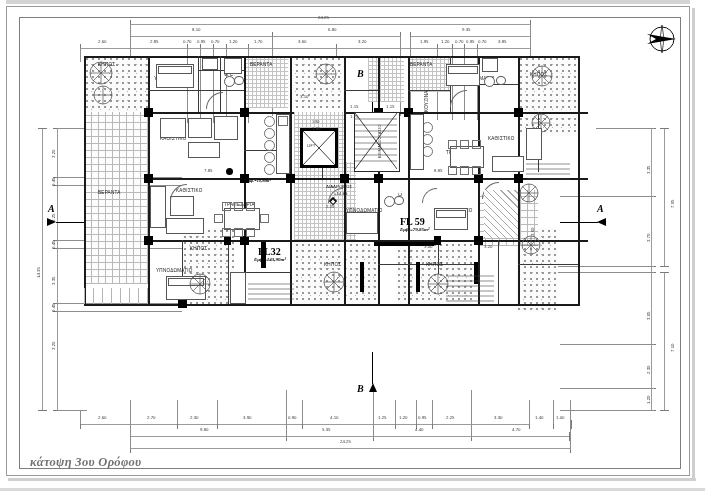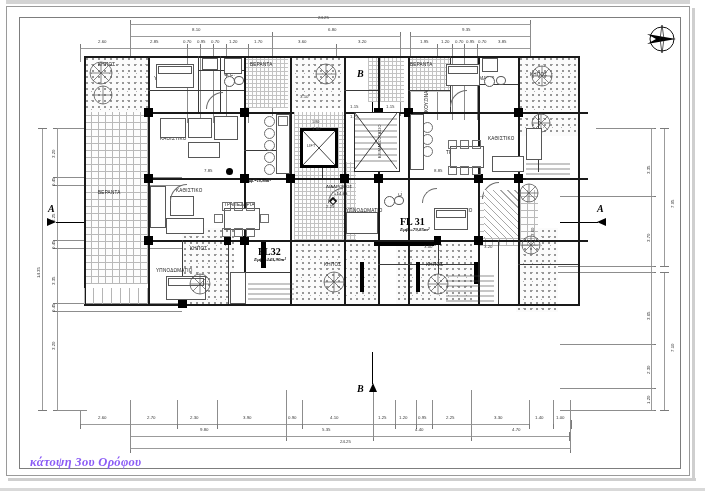--- a/index.html
+++ b/index.html
@@ -70,21 +70,21 @@
   .fl-area{position:absolute;font-family:"Liberation Serif",serif;font-style:italic;font-weight:bold;font-size:5px;color:#000;white-space:nowrap;}
   .corridor-lbl{position:absolute;font-size:4.4px;color:#111;white-space:nowrap;text-align:center;}
 
   .sect{position:absolute;font-family:"Liberation Serif",serif;font-weight:bold;font-style:italic;font-size:10px;color:#000;}
   .arrowL{position:absolute;width:0;height:0;border-top:4px solid transparent;border-bottom:4px solid transparent;border-right:9px solid #000;}
   .arrowR{position:absolute;width:0;height:0;border-top:4px solid transparent;border-bottom:4px solid transparent;border-left:9px solid #000;}
   .arrowD{position:absolute;width:0;height:0;border-left:4px solid transparent;border-right:4px solid transparent;border-top:9px solid #000;}
   .arrowU{position:absolute;width:0;height:0;border-left:4px solid transparent;border-right:4px solid transparent;border-bottom:9px solid #000;}
   .sectline{position:absolute;background:#000;}
 
-  .title{position:absolute;left:30px;top:455px;font-family:"Liberation Serif",serif;font-weight:bold;font-style:italic;font-size:12.5px;color:#8b5cf6;letter-spacing:.3px;}
+  .title{position:absolute;left:30px;top:455px;font-family:"Liberation Serif",serif;font-weight:bold;font-style:italic;font-size:12.5px;color:#737373;letter-spacing:.3px;}
 
   .compass{position:absolute;left:645px;top:22px;width:34px;height:34px;}
   .dot{position:absolute;border-radius:50%;background:#000;}
   .circ{position:absolute;border-radius:50%;border:1px solid #6f6f6f;}
   .sq{position:absolute;border:1px solid #6f6f6f;}
   .fix{position:absolute;border:1px solid #575757;background:#fff;}
   .fixr{position:absolute;border:1px solid #575757;background:#fff;border-radius:50%;}
   .door{position:absolute;border:1px solid #6b6b6b;border-radius:100% 0 0 0;border-right:none;border-bottom:none;}
   .elev-mark{position:absolute;width:6px;height:6px;background:#111;transform:rotate(45deg);}
   .elev-mark-in{position:absolute;width:3px;height:3px;background:#fff;left:1.5px;top:1.5px;}
@@ -450,21 +450,21 @@
     </svg>
     <div class="rlabel v" style="left:300px;top:108px;font-size:3.8px;">ΚΛΙΜΑΚΟΣΤΑΣΙΟ</div>
     <div class="fl-area" style="left:168px;top:128px;font-size:4.2px;">Εμβ.=18,90m²</div>
 
     <div class="corridor-lbl" style="left:248px;top:134px;">ΔΙΑΔΡΟΜΟΣ</div>
     <div class="corridor-lbl" style="left:256px;top:141px;">+14.65</div>
     <div class="elev-mark" style="left:252px;top:148px;">
         <div class="elev-mark-in"></div>
       </div>
 
-    <div class="fl-tag" style="left:322px;top:166px;">FL 31</div>
+    <div class="fl-tag" style="left:322px;top:166px;">FL 59</div>
     <div class="fl-area" style="left:322px;top:177px;">Εμβ.=79,85m²</div>
     <div class="fl-tag" style="left:180px;top:196px;">FL32</div>
     <div class="fl-area" style="left:176px;top:207px;">Εμβ.=143,90m²</div>
 
     <div class="rlabel" style="left:20px;top:12px;">ΚΗΠΟΣ</div>
     <div class="rlabel" style="left:76px;top:26px;">ΥΠΝΟΔΩΜΑΤΙΟ</div>
     <div class="rlabel" style="left:146px;top:22px;">W.C.</div>
     <div class="rlabel" style="left:172px;top:12px;">ΒΕΡΑΝΤΑ</div>
     <div class="rlabel" style="left:332px;top:12px;">ΒΕΡΑΝΤΑ</div>
     <div class="rlabel" style="left:380px;top:26px;">ΥΠΝΟΔΩΜΑΤΙΟ</div>

